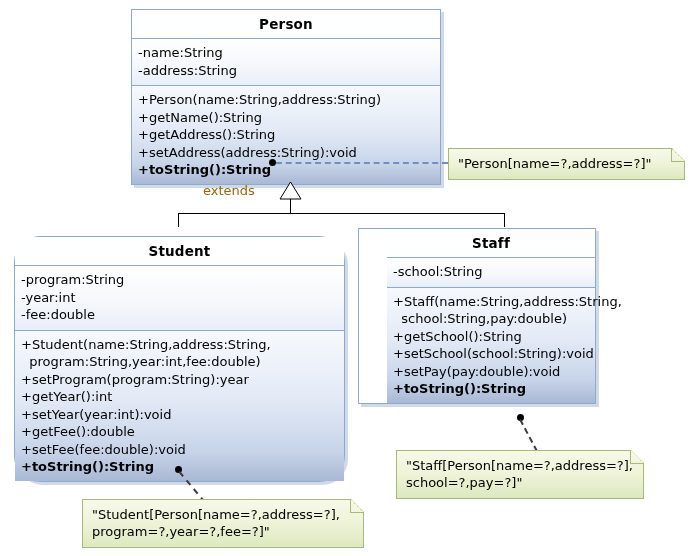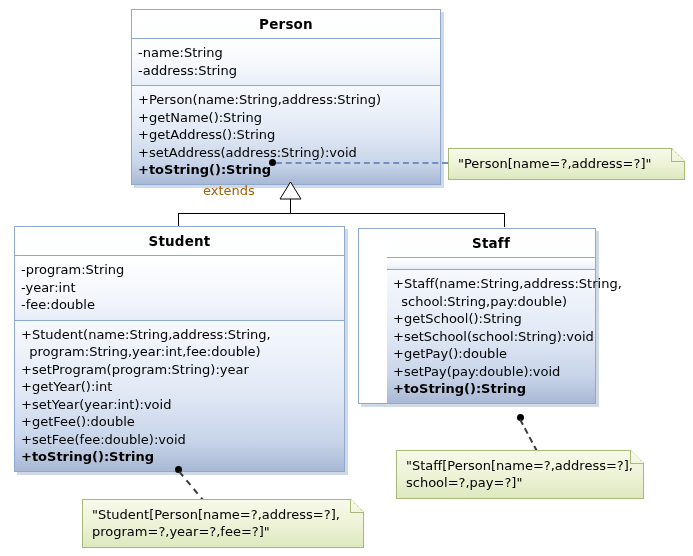--- a/index.html
+++ b/index.html
@@ -159,21 +159,21 @@
 
   <svg class="tri" style="left:279px; top:181px; width:23px; height:19px;" viewBox="0 0 23 19">
     <polygon points="11.5,1 22,18 1,18" fill="#ffffff" stroke="#000000" stroke-width="1"></polygon>
   </svg>
   <div class="vline" style="left:290px; top:199px; height:14px;"></div>
   <div class="hline" style="left:178px; top:213px; width:327px;"></div>
   <div class="vline" style="left:178px; top:213px; height:14px;"></div>
   <div class="vline" style="left:504px; top:213px; height:14px;"></div>
   <div class="extends-label" style="left:203px; top:183px;">extends</div>
 
-  <div class="uml-class" style="left:14px; top:226px; width:331px;">
+  <div class="uml-class" style="left:14px; top:236px; width:331px;border-radius:26px;">
     <div class="cls-title">Student</div>
     <div class="cls-attrs grad-attrs">
       <div class="line">-program:String</div>
       <div class="line">-year:int</div>
       <div class="line">-fee:double</div>
     </div>
     <div class="cls-methods grad-methods">
       <div class="line">+Student(name:String,address:String,</div>
       <div class="line cont">  program:String,year:int,fee:double)</div>
       <div class="line">+setProgram(program:String):year</div>
@@ -190,27 +190,27 @@
 
   <div class="note" style="left:82px; top:499px; width:282px;">
     <div class="note-fold"></div>
     <div class="line">"Student[Person[name=?,address=?],</div>
     <div class="line">program=?,year=?,fee=?]"</div>
   </div>
 
   <div class="uml-class" style="left:358px; top:228px; width:238px;padding-left:28px;">
     <div class="cls-title">Staff</div>
     <div class="cls-attrs grad-attrs">
+      <div class="line">-school:String</div>
     </div>
     <div class="cls-methods grad-methods">
       <div class="line">+Staff(name:String,address:String,</div>
       <div class="line cont">  school:String,pay:double)</div>
       <div class="line">+getSchool():String</div>
       <div class="line">+setSchool(school:String):void</div>
-      <div class="line">+getPay():double</div>
       <div class="line">+setPay(pay:double):void</div>
       <div class="line bold">+toString():String</div>
     </div>
   </div>
 
   <div class="dot" style="left:517px; top:414px;"></div>
   <div class="dashed-diag" style="left:521px; top:419px; width:36px; transform:rotate(62deg);"></div>
 
   <div class="note" style="left:396px; top:450px; width:248px;">
     <div class="note-fold"></div>

